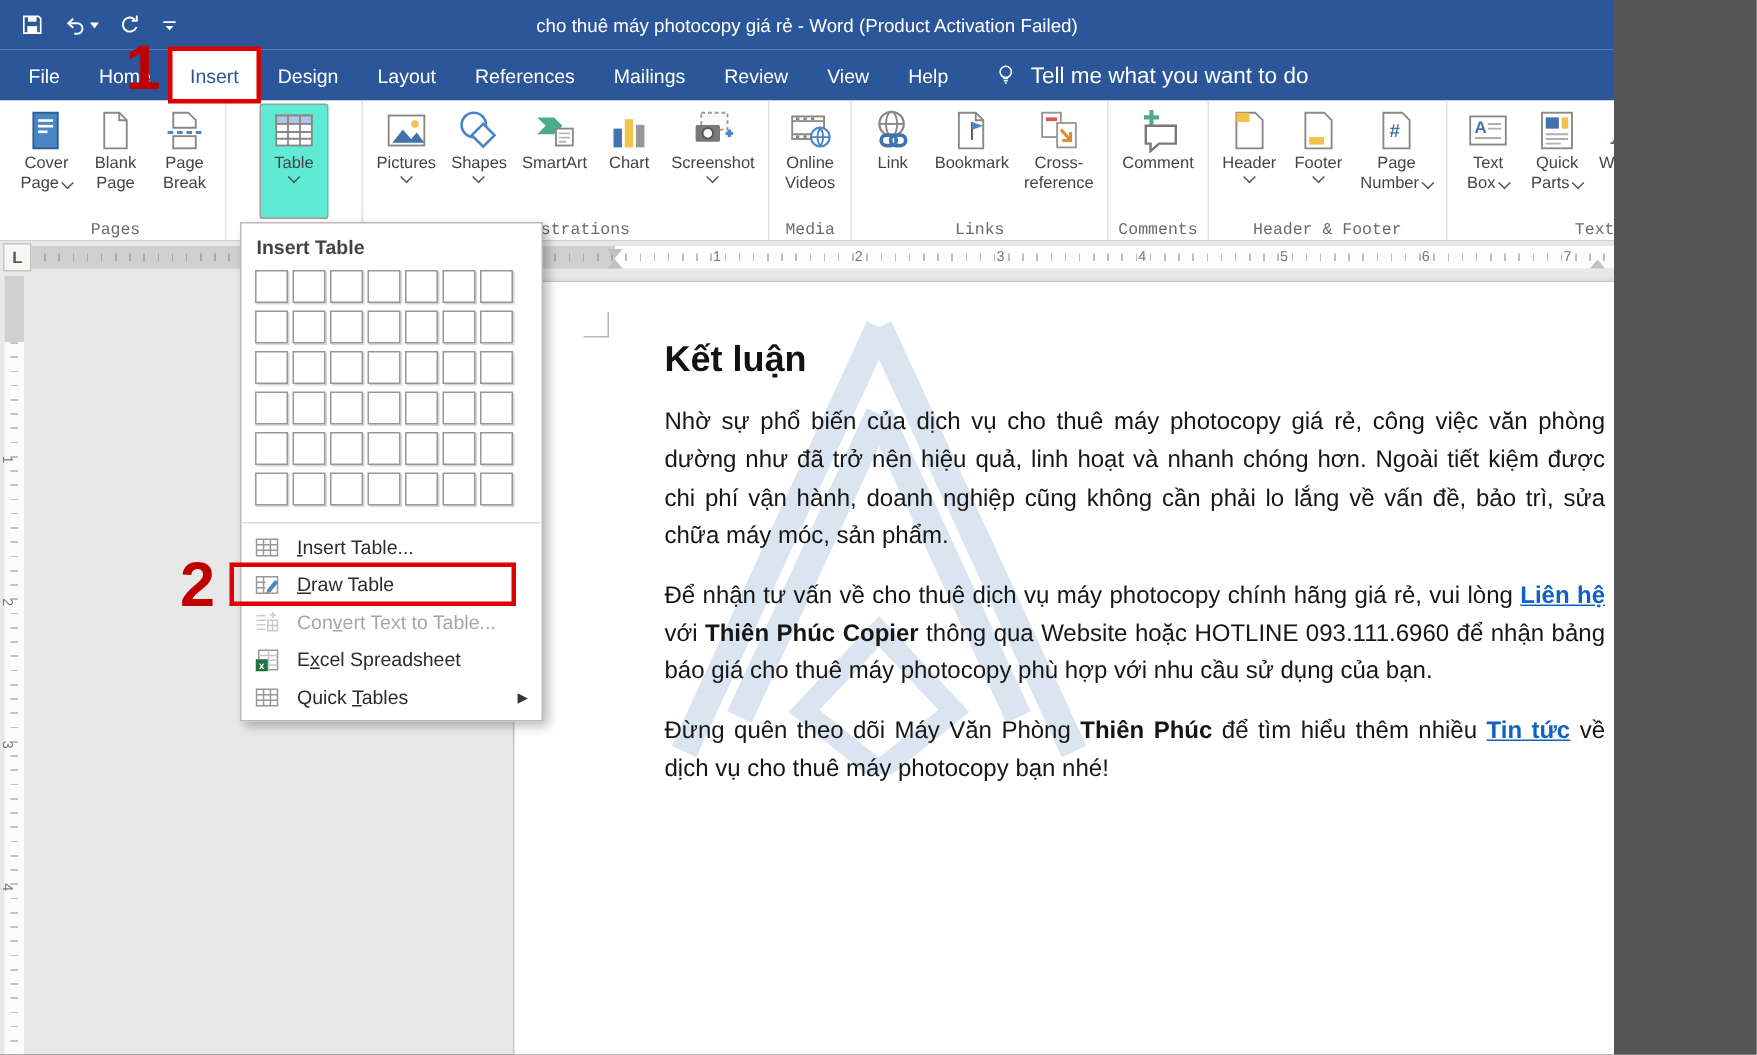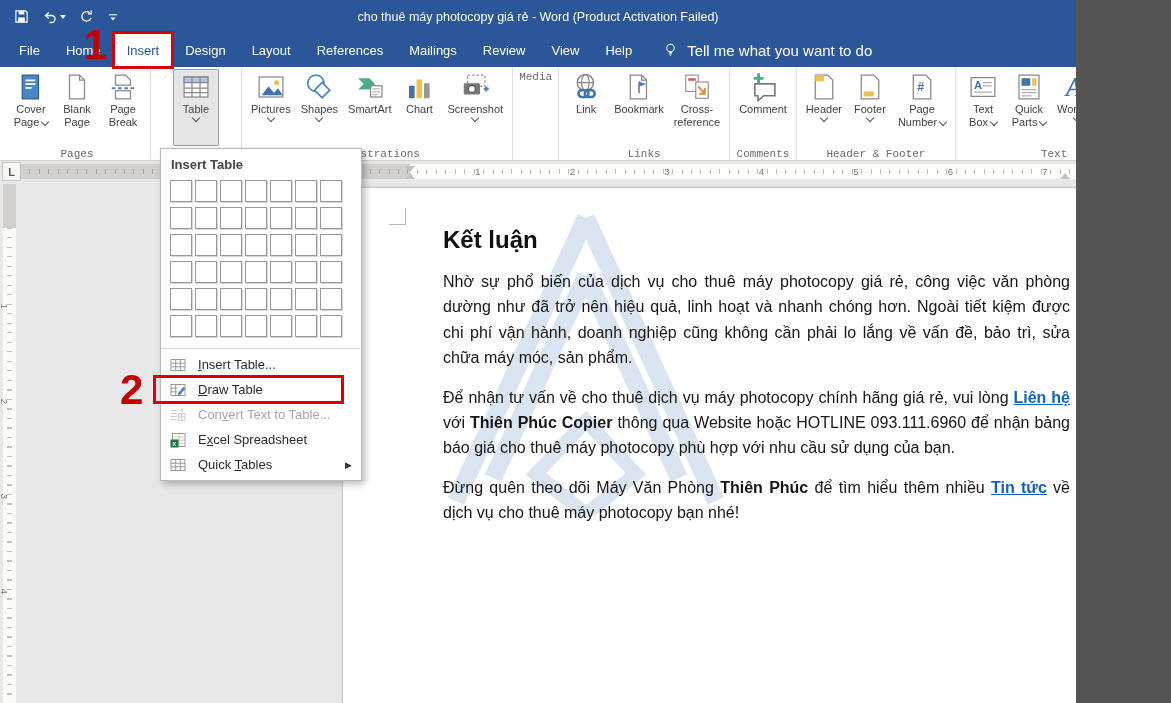--- a/index.html
+++ b/index.html
@@ -22,21 +22,21 @@
   .stepnum{position:absolute;font-weight:bold;color:#c00000;z-index:50;line-height:1;pointer-events:none;}
   .stepnum.one{left:-30px;top:-9px;font-size:42px;}
   .tellme{display:flex;align-items:center;gap:9px;color:#fff;font-size:15px;margin-left:18px;}
   
   .ribbon{position:absolute;top:67px;left:0;right:0;height:93px;background:#fff;border-bottom:1px solid #d4d2d0;
           display:flex;align-items:stretch;padding-left:4px;}
   .rgroup{display:flex;flex-direction:column;border-right:1px solid #e2e0de;padding:2px 4px 0;}
   .rgroup[data-g="Tables"]{padding:2px 22px 0;}
   .rbtns{display:flex;align-items:flex-start;flex:1;}
   .rbtn{display:flex;flex-direction:column;align-items:center;padding:3px 5px 0;min-width:36px;min-height:74px;border-radius:2px;}
-  .rbtn.active{background:#e5e5e5;box-shadow:0 0 0 1px #a19f9d inset;}
+  .rbtn.active{background:#5eead4;box-shadow:0 0 0 1px #a19f9d inset;}
   .rbtn.disabled{opacity:.45;}
   .ric{width:30px;height:30px;margin-bottom:1px;}
   .ric svg{width:30px;height:30px;display:block;}
   .rlbl{font-size:11px;color:#444;line-height:13px;text-align:center;display:flex;flex-direction:column;align-items:center;}
   .lblrow{display:flex;align-items:center;gap:3px;}
   .chev{width:5px;height:5px;border-right:1.3px solid #555;border-bottom:1.3px solid #555;transform:rotate(45deg);margin-top:-1px;}
   .glabel{font-size:11px;color:#6d6b69;text-align:center;padding:2px 2px 14px;white-space:nowrap;font-family:Liberation Mono, monospace;}
   .cutcol{position:absolute;left:1152px;top:74px;width:40px;display:flex;flex-direction:column;gap:7px;}
   
   .hruler{position:absolute;top:161px;left:20px;right:0;height:21px;background:#e8e8e8;}
@@ -325,20 +325,45 @@
               </div>
               <div class="lblrow">
                 <span class="chev"></span>
               </div>
             </div>
           </div>
         </div>
         <div class="glabel">Illustrations</div>
       </div>
       <div class="rgroup" data-g="Media">
+        <div class="rbtns">
+          <div class="rbtn">
+            <div class="ric">
+              <svg viewBox="0 0 24 24">
+                <rect x="2.5" y="4.5" width="17" height="12" fill="#fff" stroke="#8a8886"></rect>
+                <path d="M2.5 7h17M2.5 14h17" stroke="#8a8886"></path>
+                <rect x="4.5" y="5" width="1.8" height="1.4" fill="#8a8886"></rect>
+                <rect x="8.5" y="5" width="1.8" height="1.4" fill="#8a8886"></rect>
+                <rect x="12.5" y="5" width="1.8" height="1.4" fill="#8a8886"></rect>
+                <rect x="4.5" y="14.6" width="1.8" height="1.4" fill="#8a8886"></rect>
+                <rect x="8.5" y="14.6" width="1.8" height="1.4" fill="#8a8886"></rect>
+                <circle cx="17.5" cy="15.5" r="5" fill="#fff" stroke="#4a86c5" stroke-width="1.2"></circle>
+                <path d="M12.7 15.5h9.6M17.5 10.7c-2 2.6-2 7 0 9.6 2-2.6 2-7 0-9.6z" fill="none" stroke="#4a86c5"></path>
+              </svg>
+            </div>
+            <div class="rlbl">
+              <div class="lblrow">
+                <span>Online</span>
+              </div>
+              <div class="lblrow">
+                <span>Videos</span>
+              </div>
+            </div>
+          </div>
+        </div>
         <div class="glabel">Media</div>
       </div>
       <div class="rgroup" data-g="Links">
         <div class="rbtns">
           <div class="rbtn">
             <div class="ric">
               <svg viewBox="0 0 24 24">
                 <circle cx="11.5" cy="8.5" r="6.5" fill="#fff" stroke="#8a8886" stroke-width="1.2"></circle>
                 <ellipse cx="11.5" cy="8.5" rx="3" ry="6.5" fill="none" stroke="#8a8886"></ellipse>
                 <path d="M5 8.5h13" stroke="#8a8886"></path>

